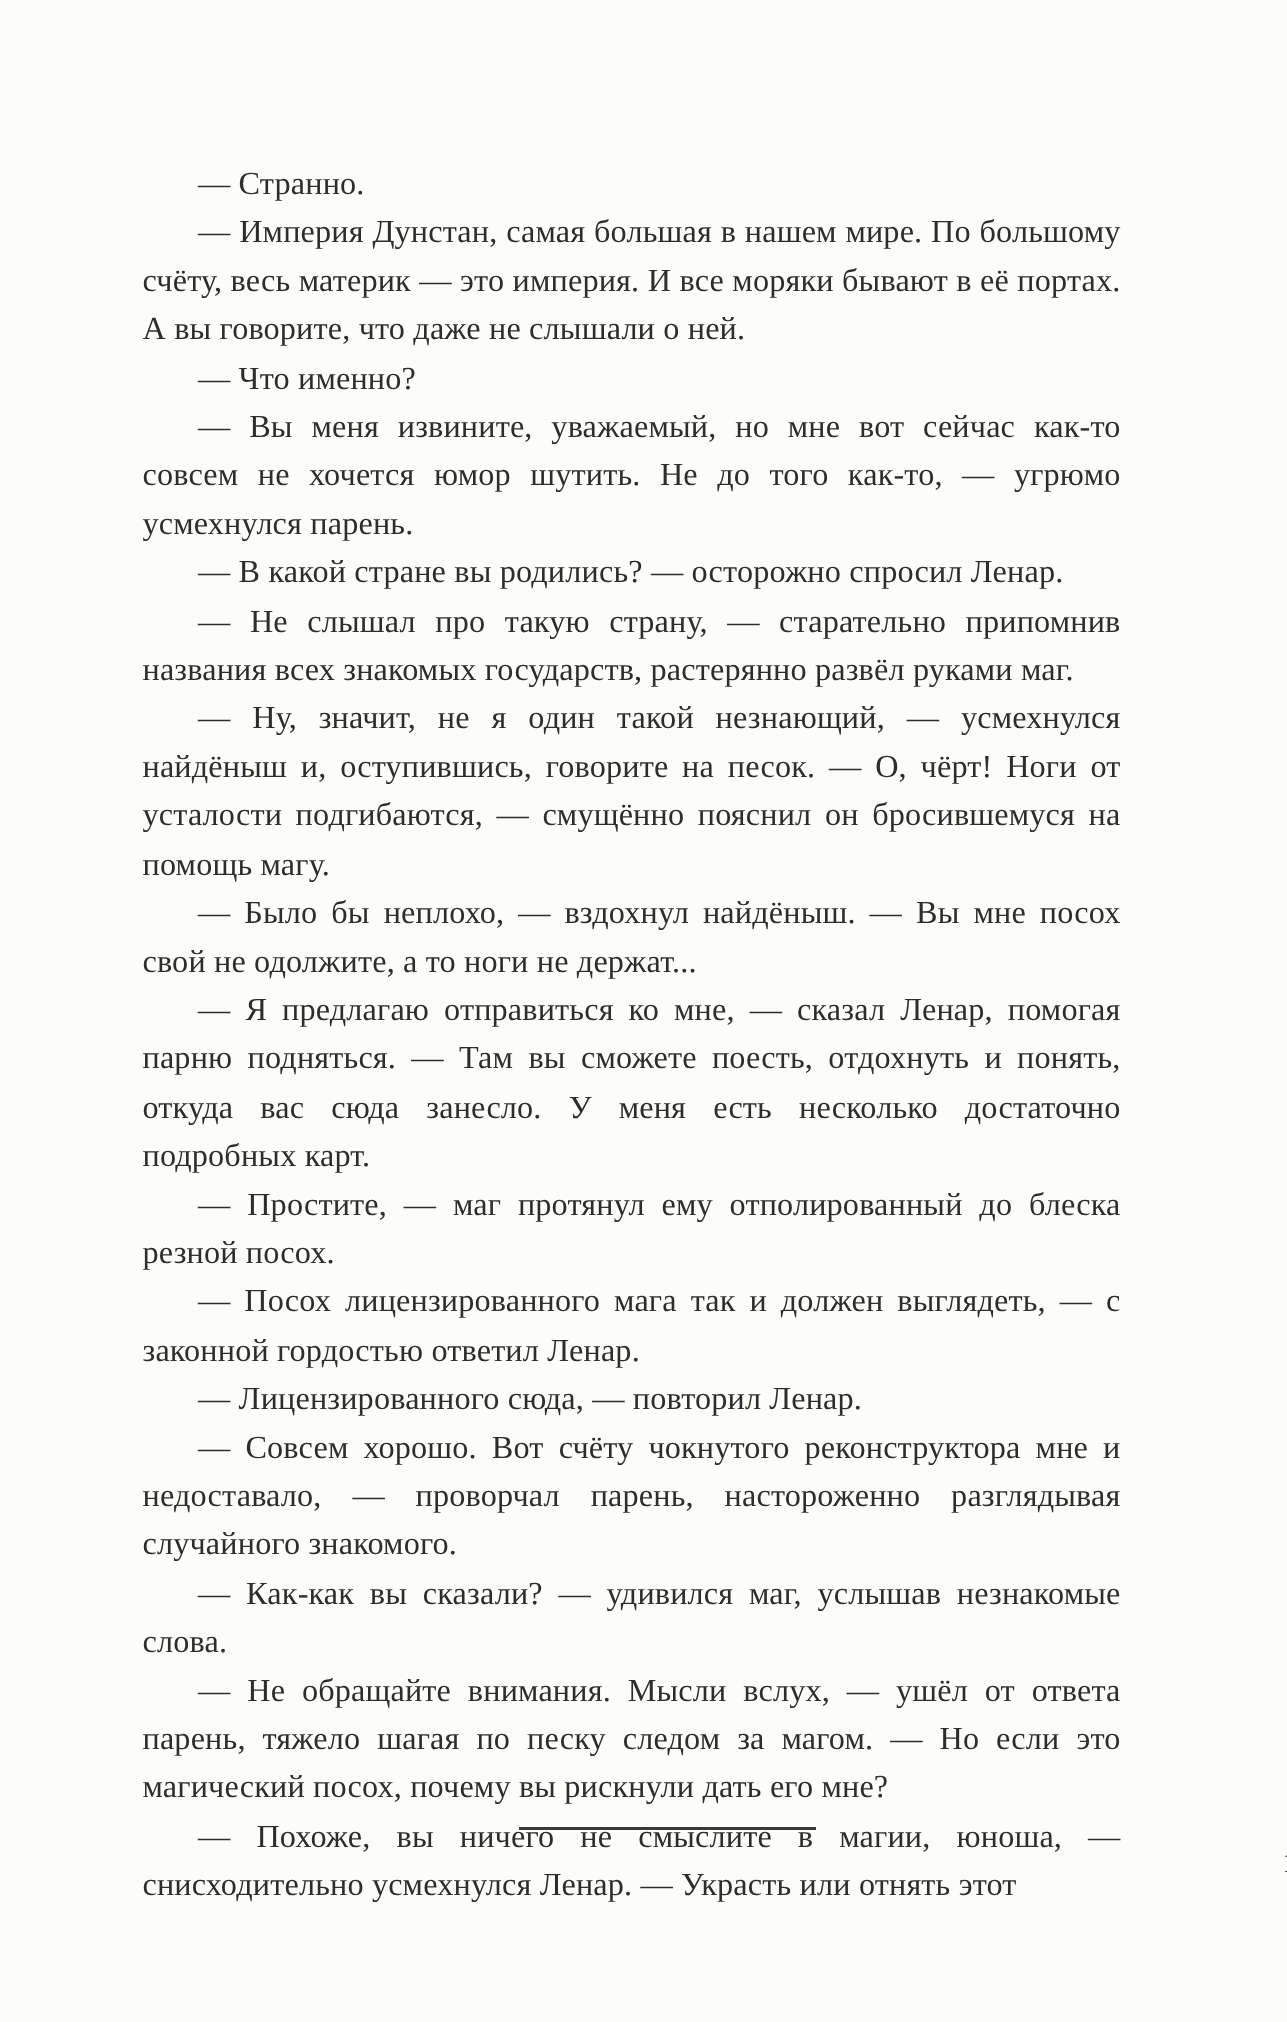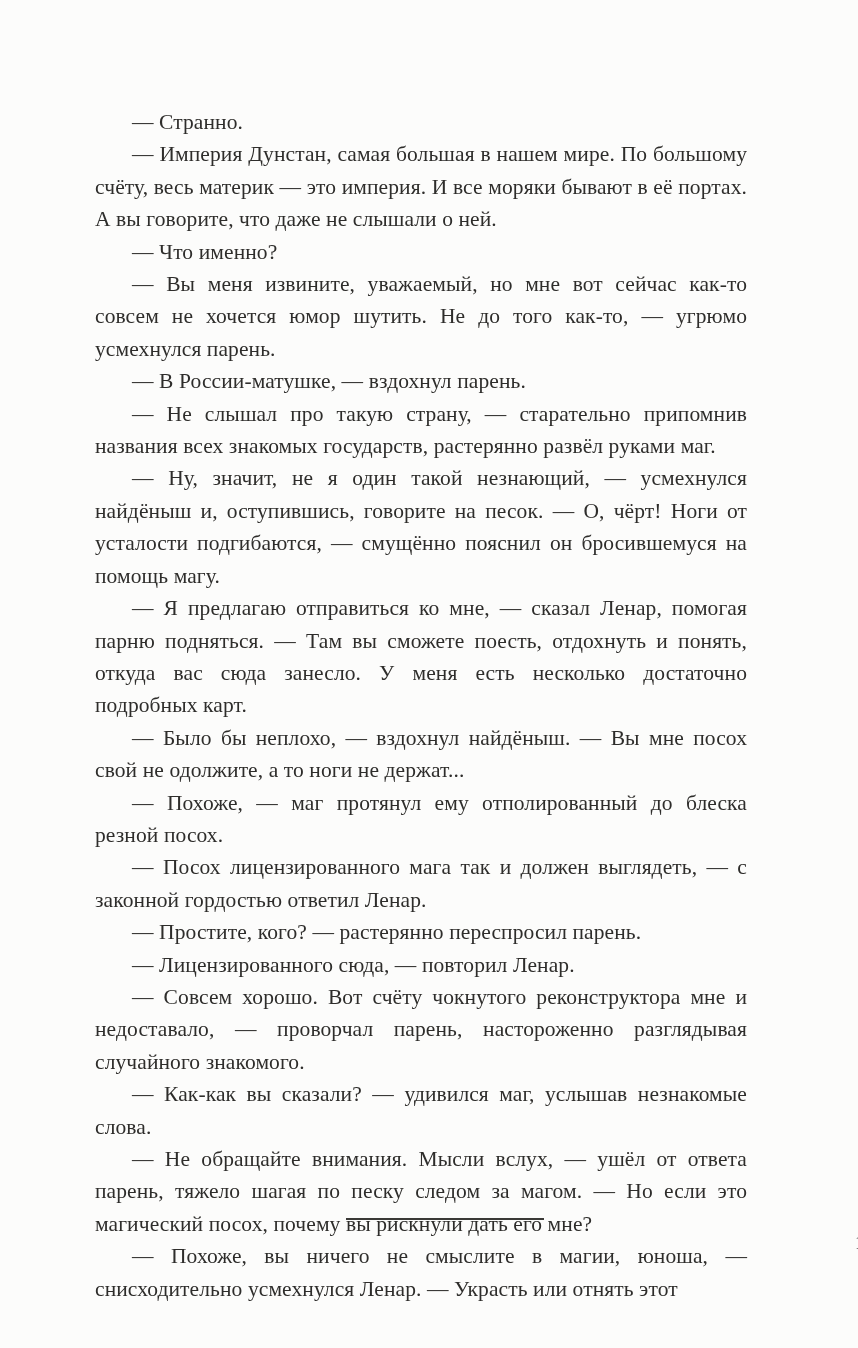--- a/index.html
+++ b/index.html
@@ -57,28 +57,27 @@
 </style>
 </head>
 <body>
 
 <div class="book-page">
   <div class="text-block">
       <p class="para">— Странно.</p>
       <p class="para">— Империя Дунстан, самая большая в нашем мире. По большому счёту, весь материк — это империя. И все моряки бывают в её портах. А вы говорите, что даже не слышали о ней.</p>
       <p class="para">— Что именно?</p>
       <p class="para">— Вы меня извините, уважаемый, но мне вот сейчас как-то совсем не хочется юмор шутить. Не до того как-то, — угрюмо усмехнулся парень.</p>
-      <p class="para">— В России-матушке, — вздохнул парень.</p>
+      <p class="para">— В какой стране вы родились? — осторожно спросил Ленар.</p>
       <p class="para">— Не слышал про такую страну, — старательно припомнив названия всех знакомых государств, растерянно развёл руками маг.</p>
       <p class="para">— Ну, значит, не я один такой незнающий, — усмехнулся найдёныш и, оступившись, говорите на песок. — О, чёрт! Ноги от усталости подгибаются, — смущённо пояснил он бросившемуся на помощь магу.</p>
+      <p class="para">— Было бы неплохо, — вздохнул найдёныш. — Вы мне посох свой не одолжите, а то ноги не держат...</p>
       <p class="para">— Я предлагаю отправиться ко мне, — сказал Ленар, помогая парню подняться. — Там вы сможете поесть, отдохнуть и понять, откуда вас сюда занесло. У меня есть несколько достаточно подробных карт.</p>
-      <p class="para">— Было бы неплохо, — вздохнул найдёныш. — Вы мне посох свой не одолжите, а то ноги не держат...</p>
-      <p class="para">— Похоже, — маг протянул ему отполированный до блеска резной посох.</p>
+      <p class="para">— Простите, — маг протянул ему отполированный до блеска резной посох.</p>
       <p class="para">— Посох лицензированного мага так и должен выглядеть, — с законной гордостью ответил Ленар.</p>
-      <p class="para">— Простите, кого? — растерянно переспросил парень.</p>
       <p class="para">— Лицензированного сюда, — повторил Ленар.</p>
       <p class="para">— Совсем хорошо. Вот счёту чокнутого реконструктора мне и недоставало, — проворчал парень, настороженно разглядывая случайного знакомого.</p>
       <p class="para">— Как-как вы сказали? — удивился маг, услышав незнакомые слова.</p>
       <p class="para">— Не обращайте внимания. Мысли вслух, — ушёл от ответа парень, тяжело шагая по песку следом за магом. — Но если это магический посох, почему вы рискнули дать его мне?</p>
       <p class="para">— Похоже, вы ничего не смыслите в магии, юноша, — снисходительно усмехнулся Ленар. — Украсть или отнять этот</p>
     </div>
 
   <div class="page-footer">
     <div class="footer-rule"></div>
     <div class="page-number">15</div>

